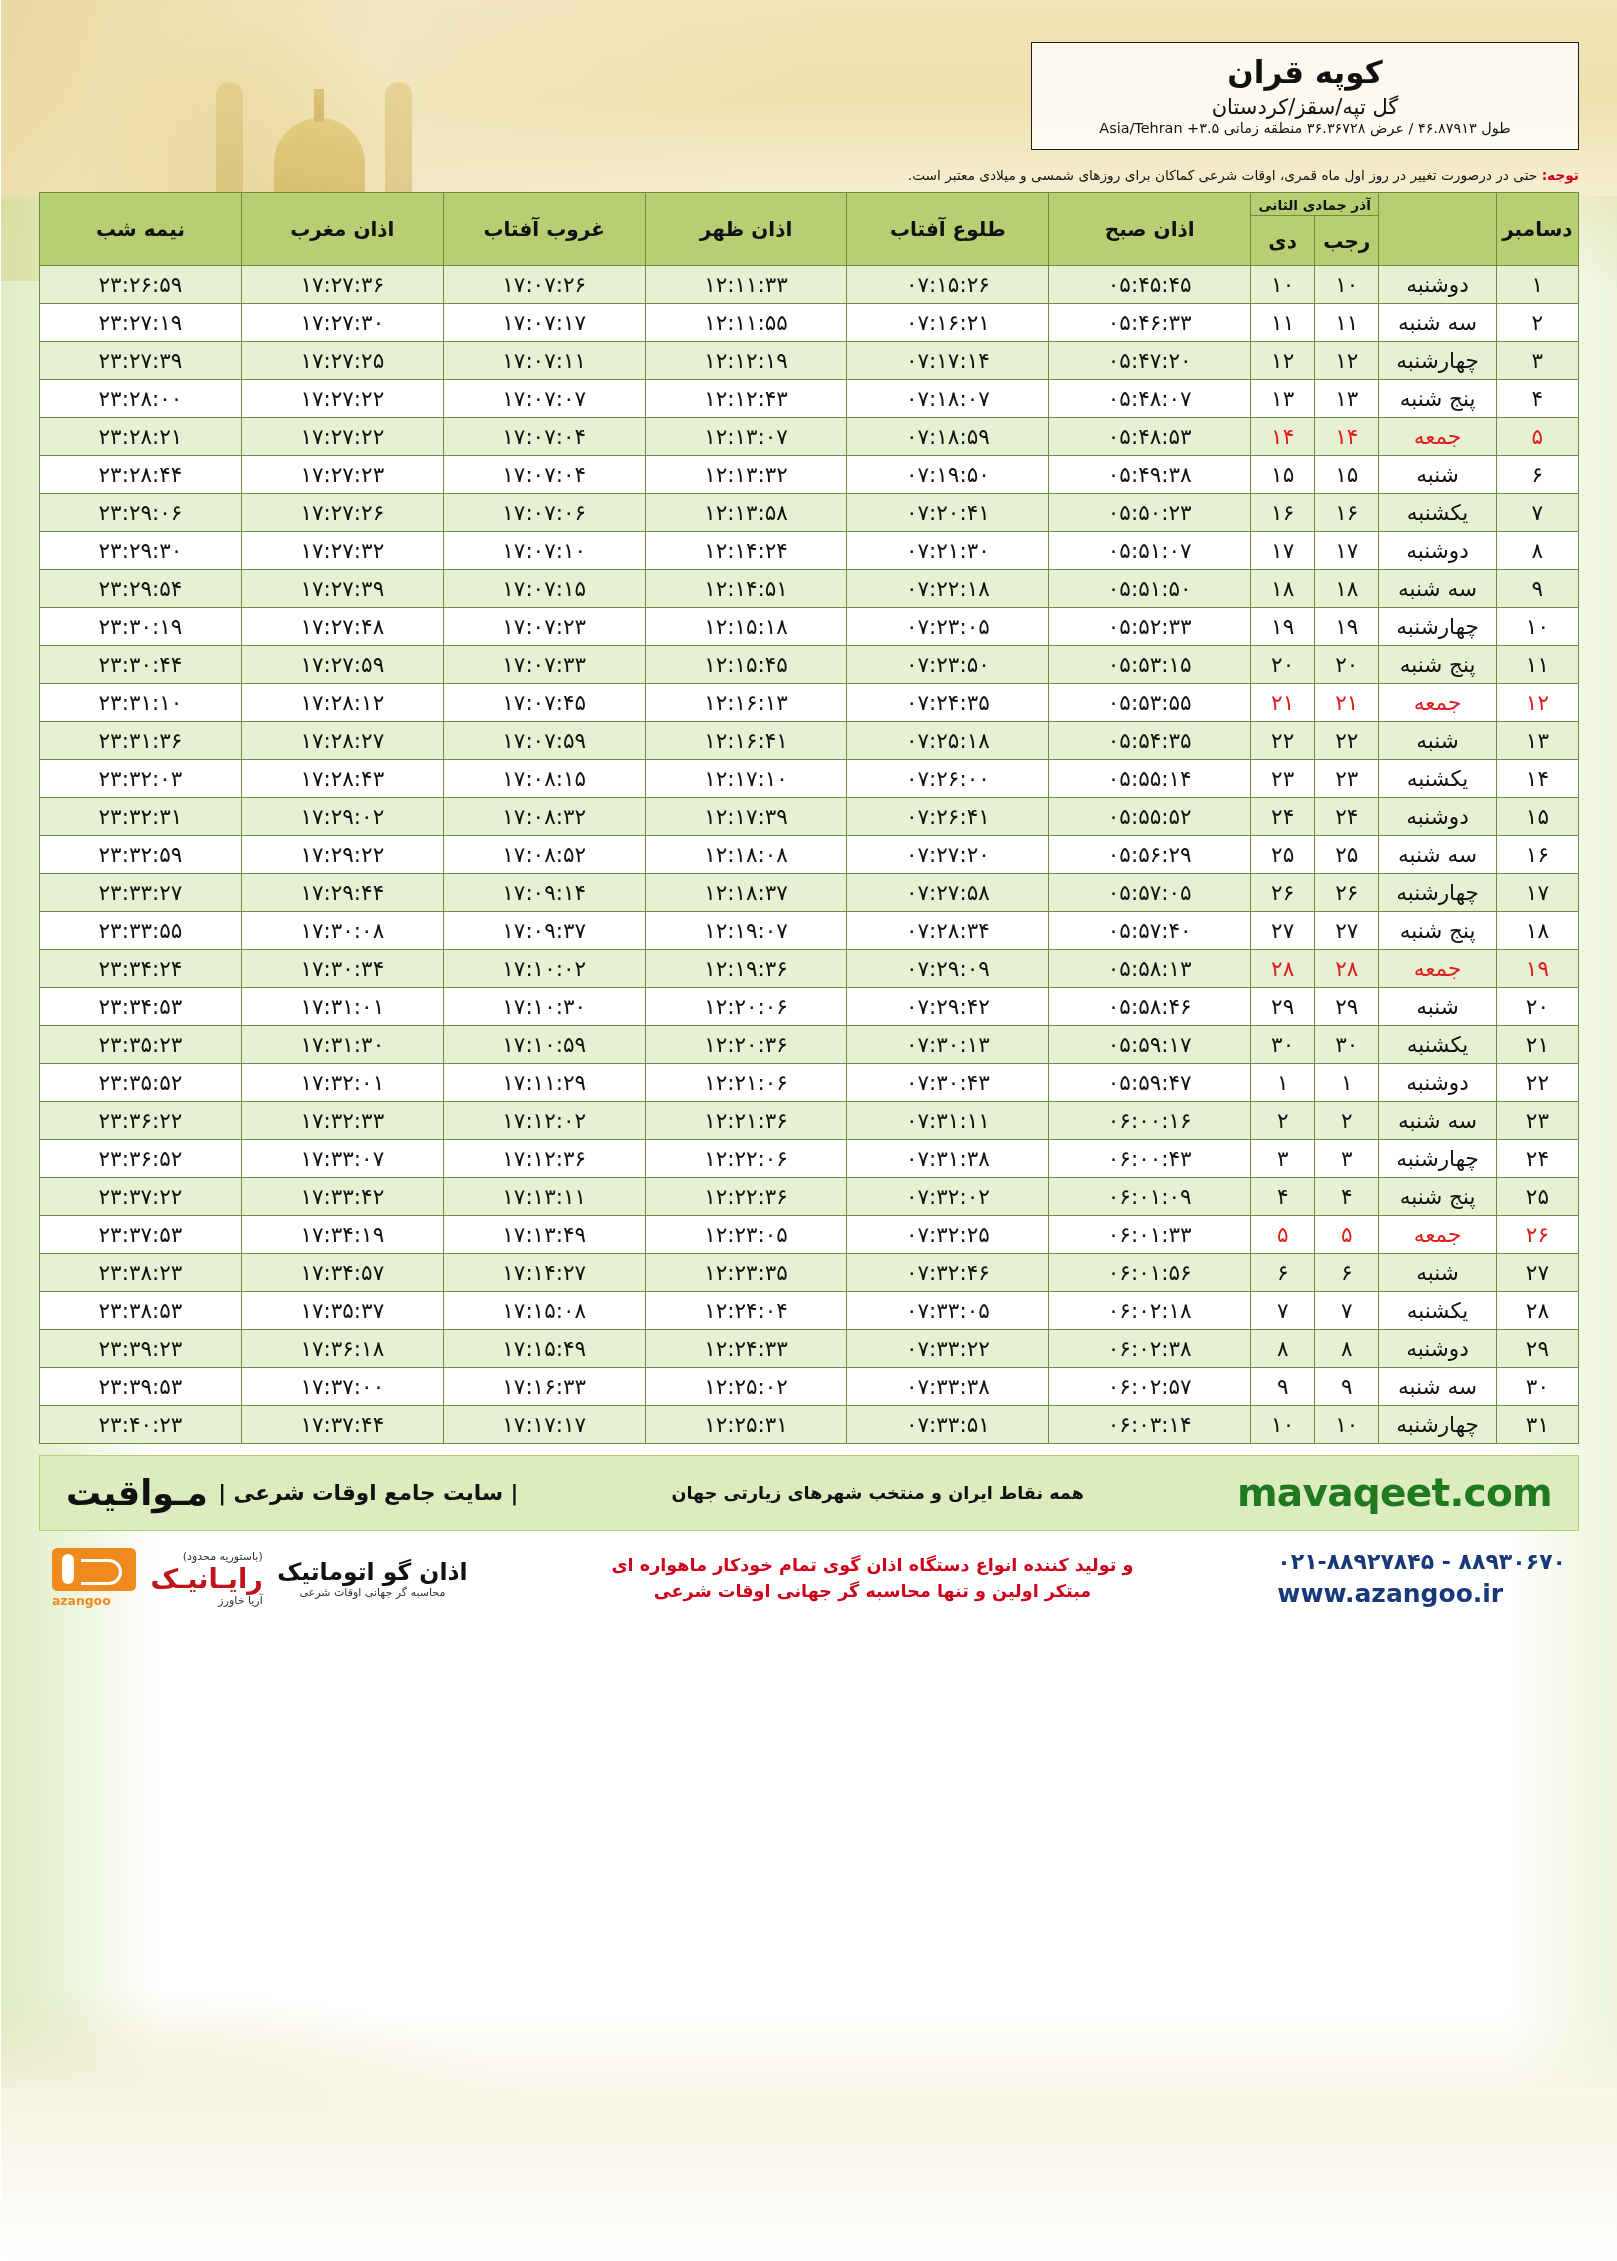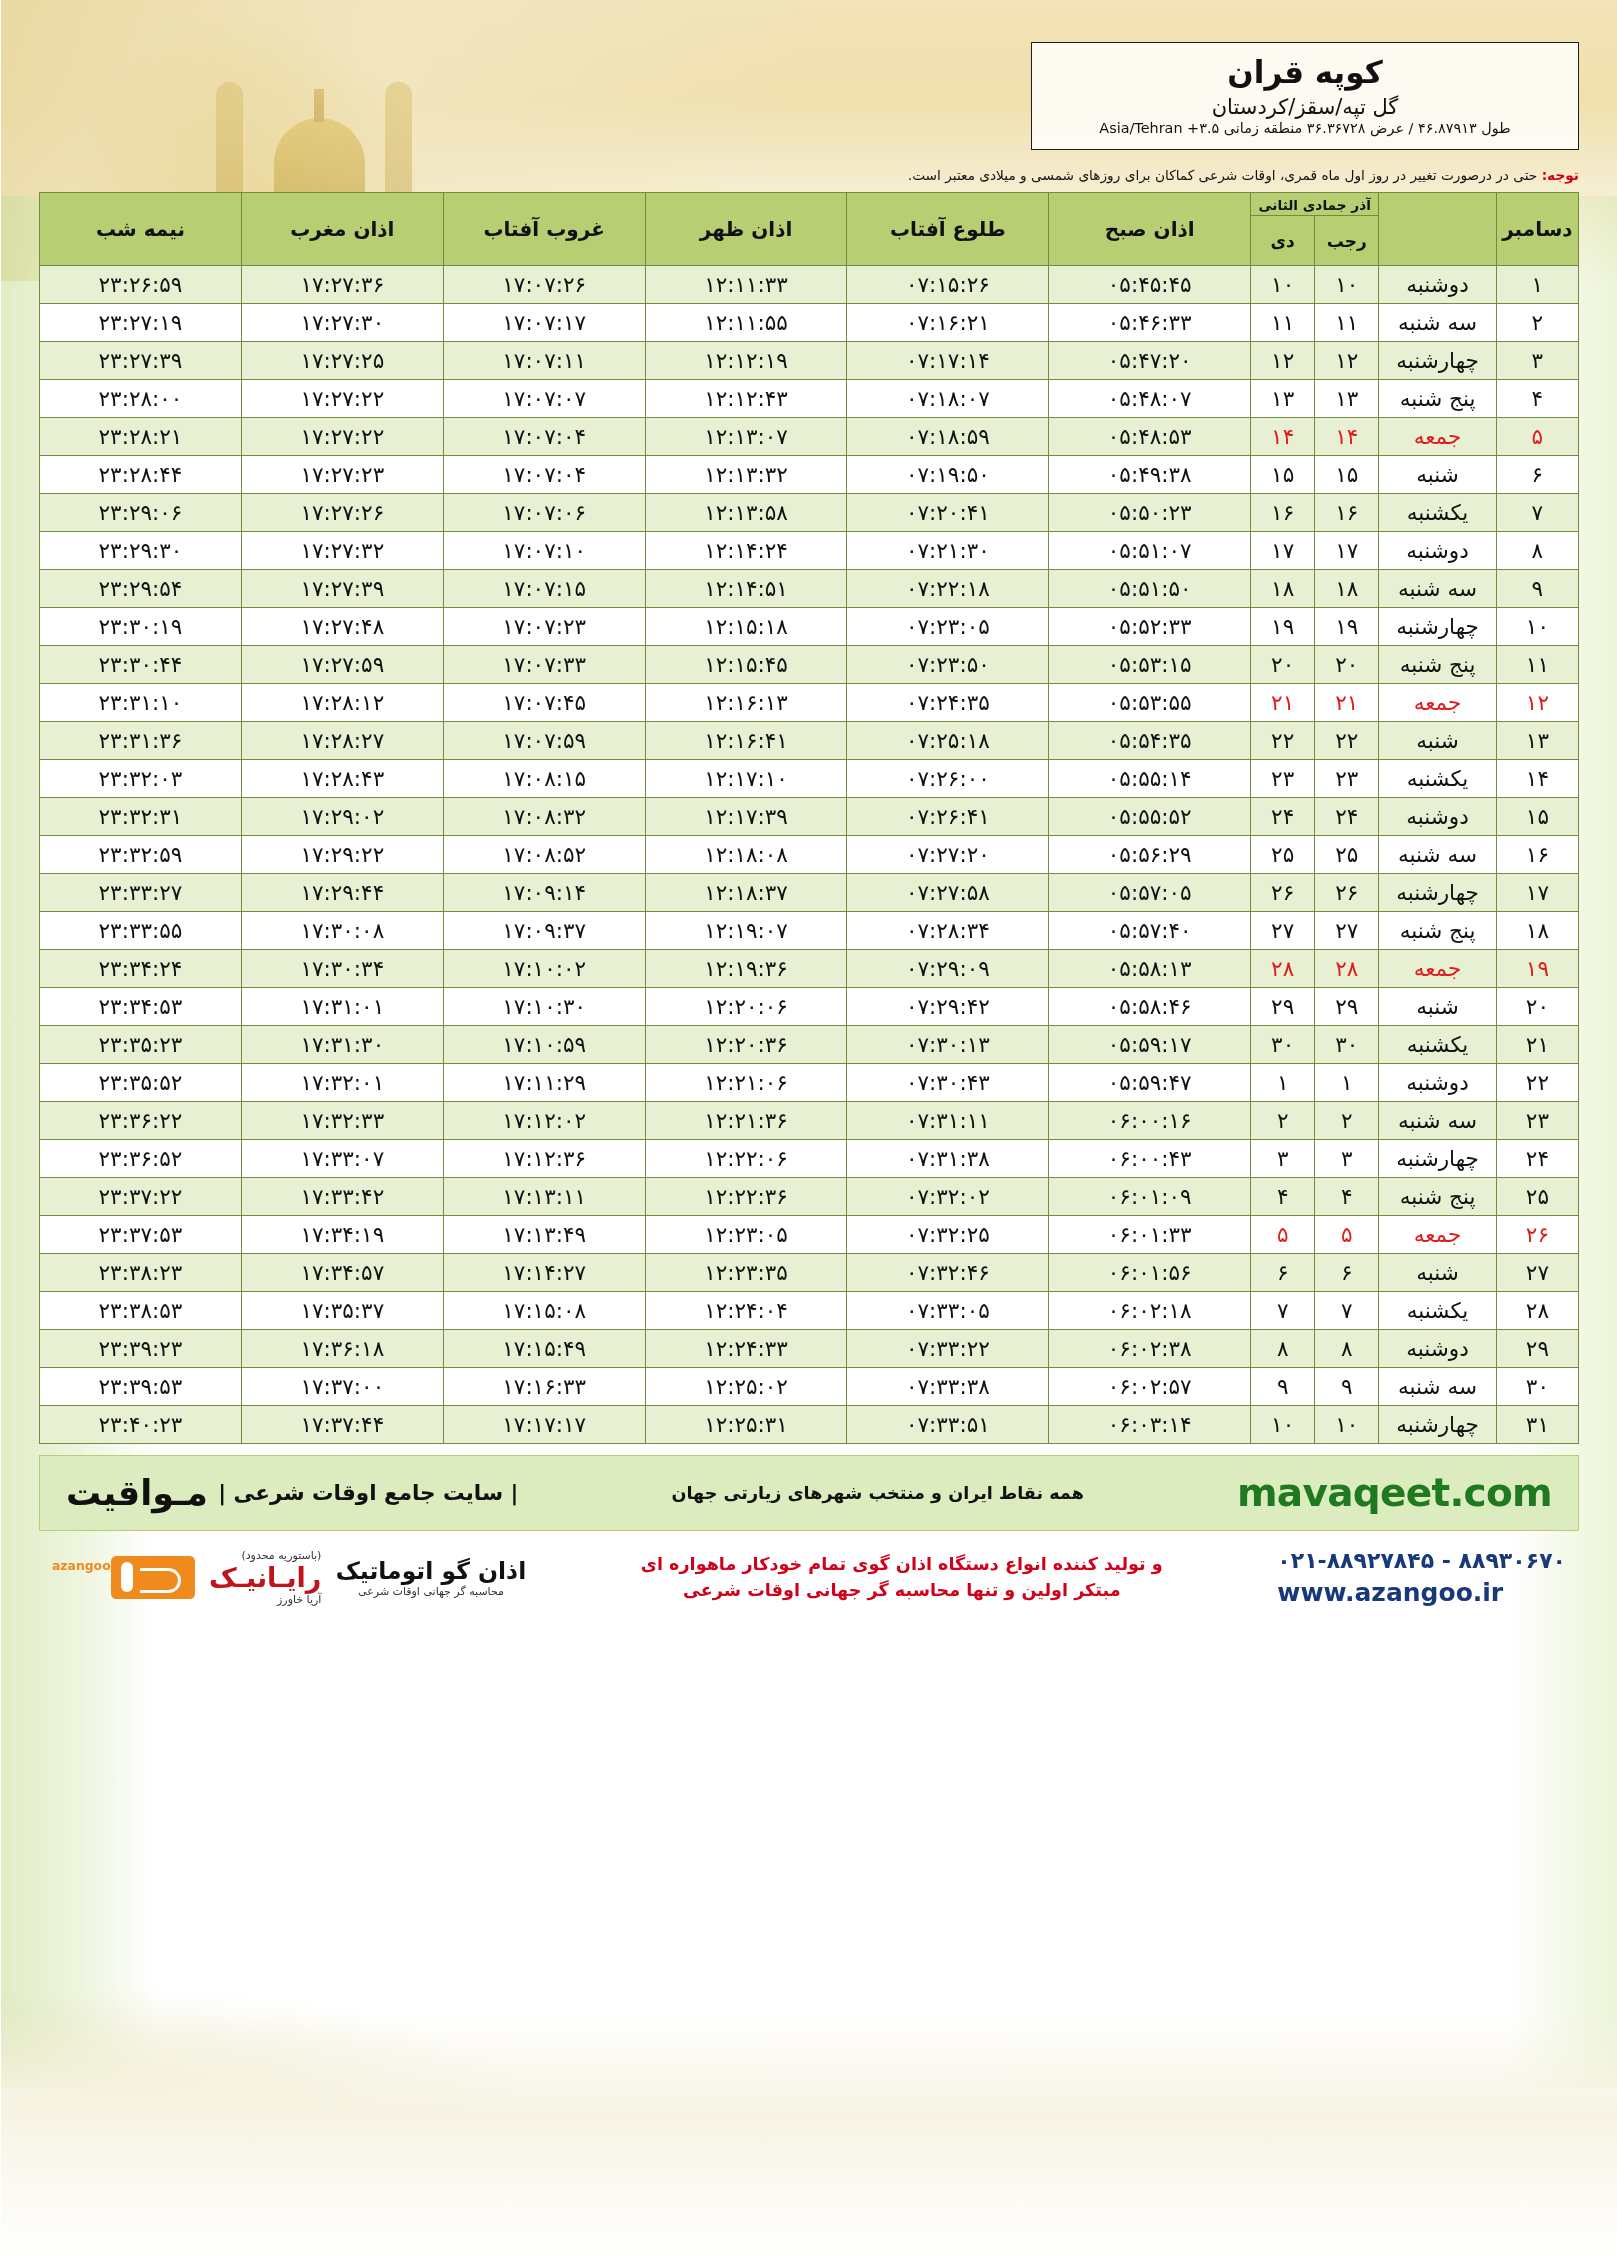--- a/index.html
+++ b/index.html
@@ -101,21 +101,21 @@
   table.times th, table.times td {
     border: 0.7px solid #6f8c3f; text-align: center; color: #111;
   }
   table.times thead th {
     background: #b7cf72; font-size: 20px; font-weight: bold; padding: 10.4px 2.6px; height: 56px;
   }
   table.times thead th.sub-head { padding: 0; }
   .hijri-head { display: flex; flex-direction: column; height: 72px; }
   .hijri-head .hh-row1 { font-size: 13.7px; padding: 3.3px 0 2px; border-bottom: 0.7px solid #6f8c3f; }
   .hijri-head .hh-row2 { display: flex; flex: 1; }
-  .hijri-head .hh-row2 > div { flex: 1; font-size: 17px; display: flex; align-items: center; justify-content: center; text-align: right; }
+  .hijri-head .hh-row2 > div { flex: 1; font-size: 20px; display: flex; align-items: center; justify-content: center; text-align: right; }
   .hijri-head .hh-row2 > div:first-child { border-left: 0.7px solid #6f8c3f; }
 
   table.times tbody td {
     font-size: 21.5px; padding: 5.9px 1.3px; height: 38px; font-weight: normal;
   }
   tbody tr.odd td { background: #e7f0d2; }
   tbody tr.even td { background: #ffffff; }
   td.c-greg { font-size: 23.5px; font-weight: bold; }
   td.c-week { font-size: 15.7px; }
   td.c-hijri, td.c-solar { font-size: 19.6px; }
@@ -137,21 +137,21 @@
 
   .footer-bottom {
     display: flex; align-items: center; justify-content: space-between; padding: 17px 13px 0; gap: 19.6px;
   }
   .fb-left { text-align: left; direction: ltr; }
   .fb-phone { font-size: 22px; font-weight: bold; color: #17397a; letter-spacing: 0px; }
   .fb-site { font-size: 25px; font-weight: bold; color: #17397a; margin-top: 5.2px; }
   .fb-center { text-align: center; flex: 1; }
   .fb-red { color: #d0021b; font-size: 17.6px; font-weight: bold; line-height: 1.5; }
   .fb-right { display: flex; align-items: center; gap: 14.4px; }
-  .logo-azangoo { display: flex; flex-direction: row; align-items: flex-start; }
+  .logo-azangoo { display: flex; flex-direction: column; align-items: flex-end; }
   .logo-azangoo .mark {
     width: 84px; height: 43px; background: #f08a1d; border-radius: 5.2px;
     position: relative; display: flex; align-items: center; justify-content: center;
   }
   .logo-azangoo .mark:before {
     content: ""; position: absolute; left: 10.4px; top: 6.5px; width: 11.7px; height: 30px;
     background: #fff; border-radius: 5.9px;
   }
   .logo-azangoo .mark:after {
     content: ""; position: absolute; left: 29px; top: 11.7px; width: 38px; height: 19.6px;

